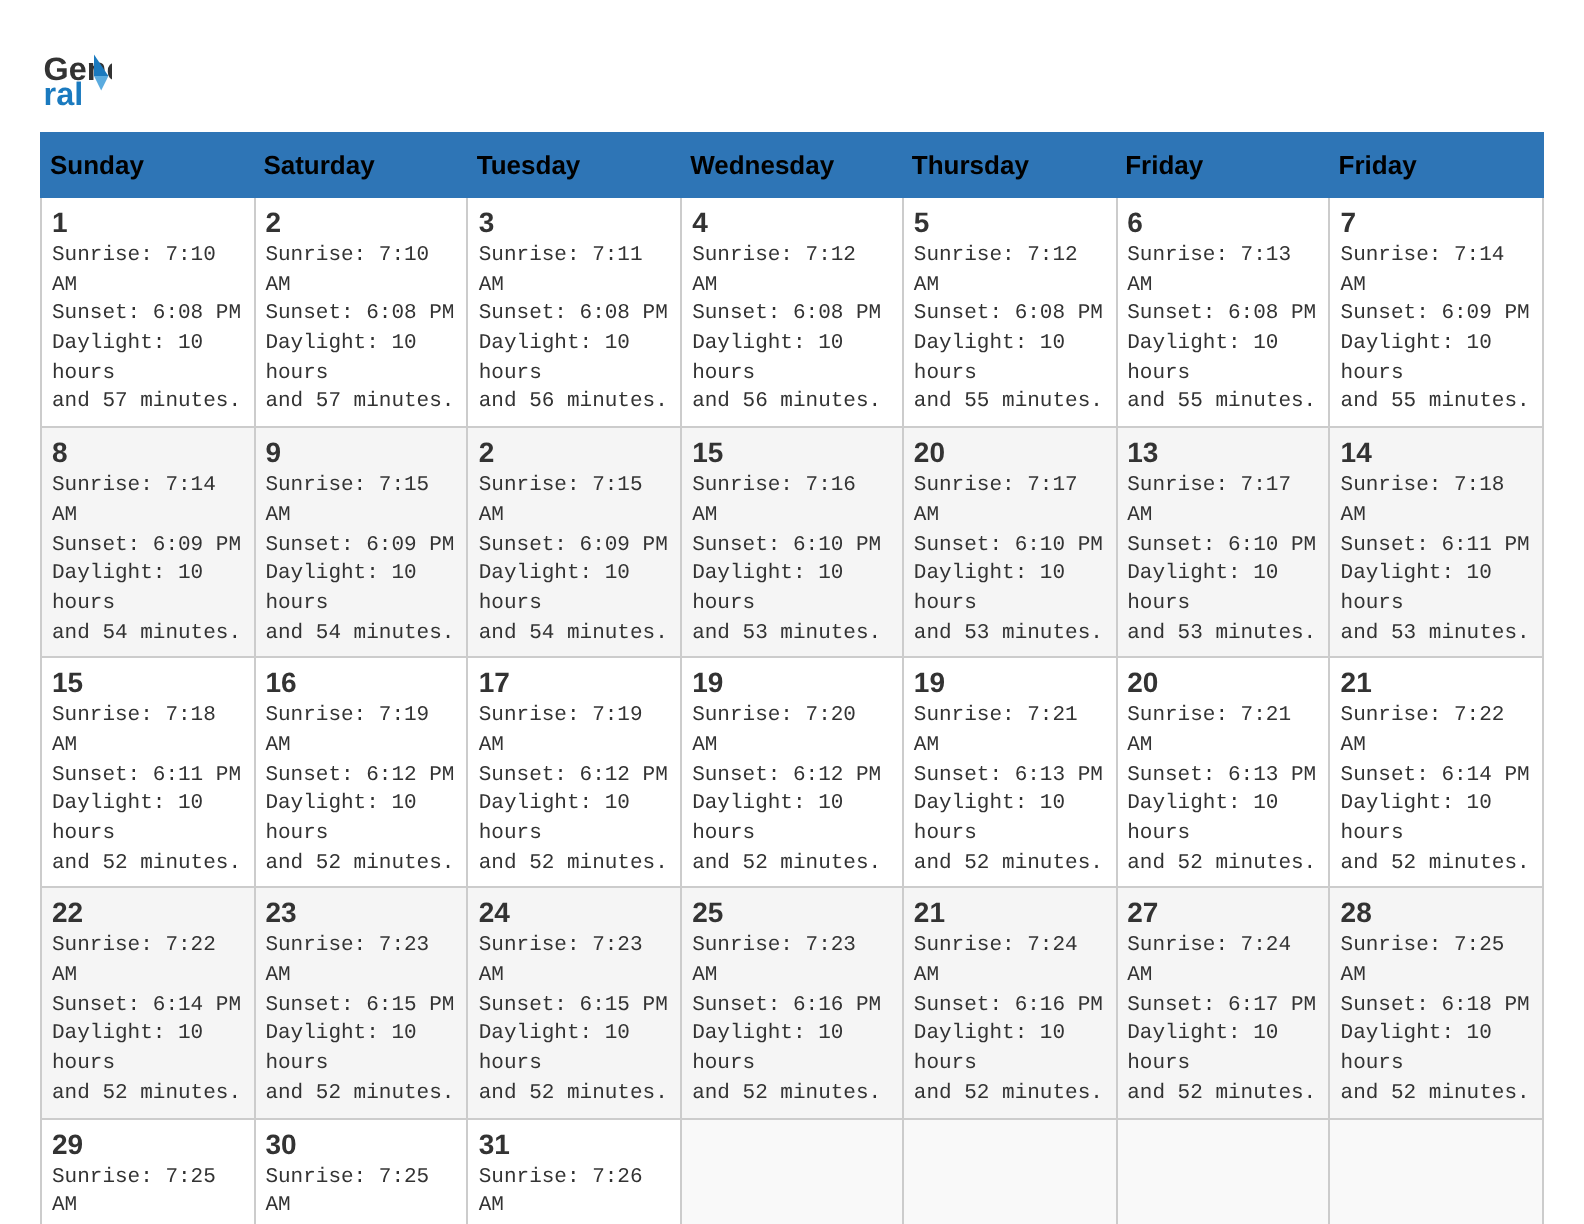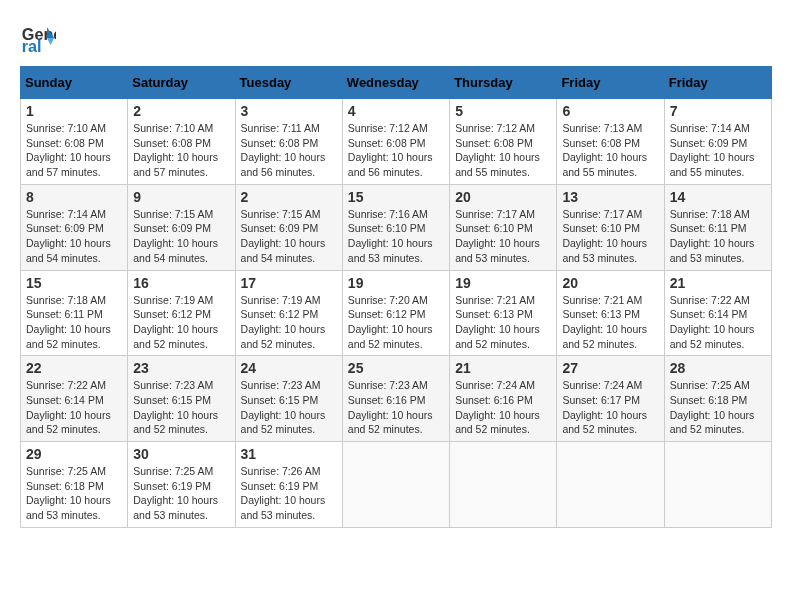--- a/index.html
+++ b/index.html
@@ -65,20 +65,21 @@
     .day-number {
       font-size: 14px;
       font-weight: bold;
       display: block;
       margin-bottom: 2px;
     }
     .day-info {
       font-size: 10.5px;
       line-height: 1.4;
       color: #333;
+      font-family: Liberation Mono, monospace;
     }
     .empty-cell {
       background: #f9f9f9 !important;
     }
   </style>
 </head>
 <body>
 
 <div class="header-section">
   <div class="logo">

